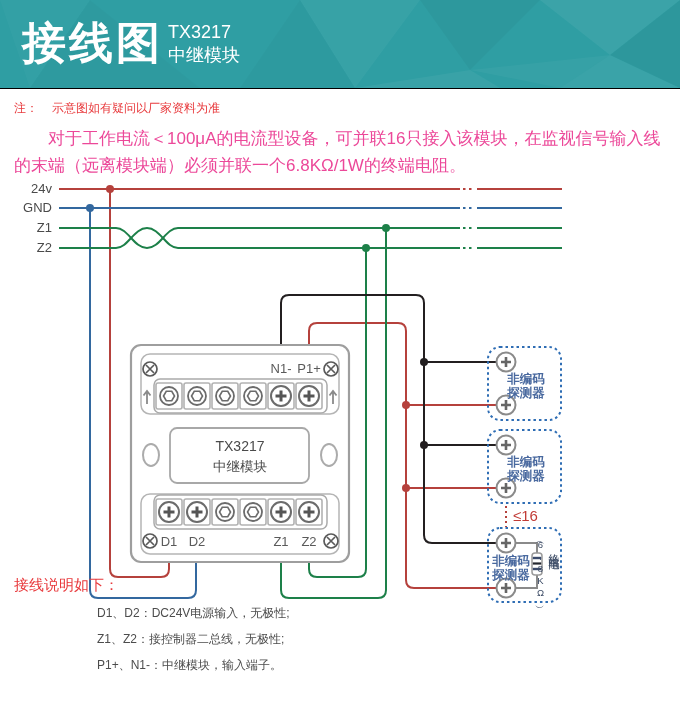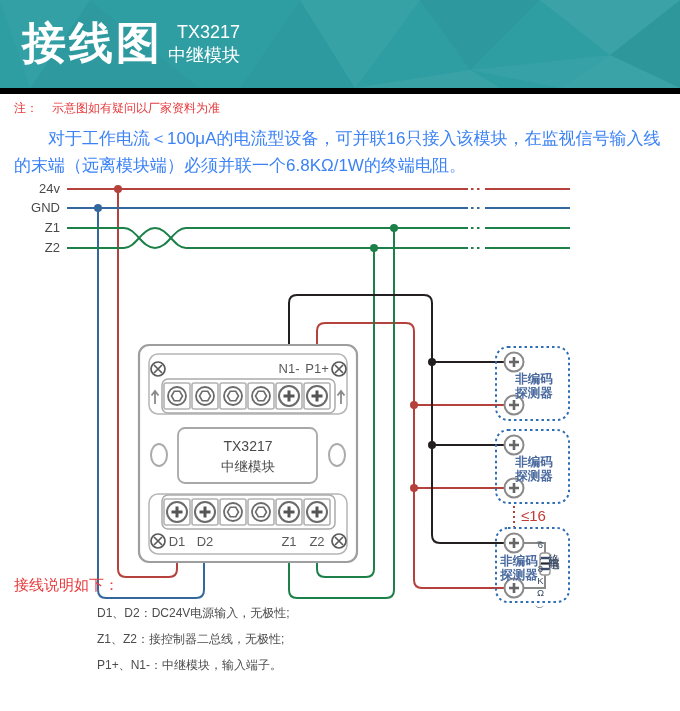--- a/index.html
+++ b/index.html
@@ -3,39 +3,39 @@
 <meta charset="utf-8">
 <style>
   html,body{margin:0;padding:0;background:#fff;}
   .page{
     position:relative;width:680px;height:711px;background:#ffffff;overflow:hidden;
     font-family:"Liberation Sans","DejaVu Sans",sans-serif;
   }
   
   .header{
     position:absolute;left:0;top:0;width:680px;height:88px;
-    background:#2f9ea3;border-bottom:6px solid #000000;overflow:hidden;text-align:right;
+    background:#2f9ea3;border-bottom:1px solid #000000;overflow:hidden;
   }
   .header svg{position:absolute;left:0;top:0;}
   .header-title{
     position:absolute;left:22px;top:13px;margin:0;
     font-size:44px;line-height:60px;font-weight:bold;color:#ffffff;letter-spacing:3px;
   }
   .header-model{
     position:absolute;left:168px;top:21px;color:#ffffff;
   }
   .header-model .m1{font-size:18px;line-height:23px;}
   .header-model .m2{font-size:18px;line-height:23px;}
   
   .note{position:absolute;left:14px;top:96px;width:654px;}
   .note .warn{margin:0;font-size:12px;line-height:24px;color:#e8393c;}
   .note .warn .warn-text{margin-left:14px;}
-  .note .body{margin:5px 0 0 0;font-size:17px;line-height:27px;color:#3b82f6;text-indent:2em;}
-  
-  .diagram{position:absolute;left:12px;top:175px;width:544px;height:430px;}
+  .note .body{margin:5px 0 0 0;font-size:17px;line-height:27px;color:#ec4899;text-indent:2em;}
+  
+  .diagram{position:absolute;left:4px;top:175px;width:544px;height:430px;}
   .diagram svg{display:block;}
   svg text{font-family:"Liberation Sans","DejaVu Sans",sans-serif;}
   .busLabel{font-size:13px;fill:#4a4a4a;}
   .termLabel{font-size:13px;fill:#5a5a5a;}
   .moduleName{fill:#4a4a4a;}
   .detText{font-size:12.5px;fill:#49699f;font-weight:bold;}
   .countNote{font-size:15px;fill:#c13b36;}
   .wire{fill:none;stroke-width:2;}
   
   .vlabel{

